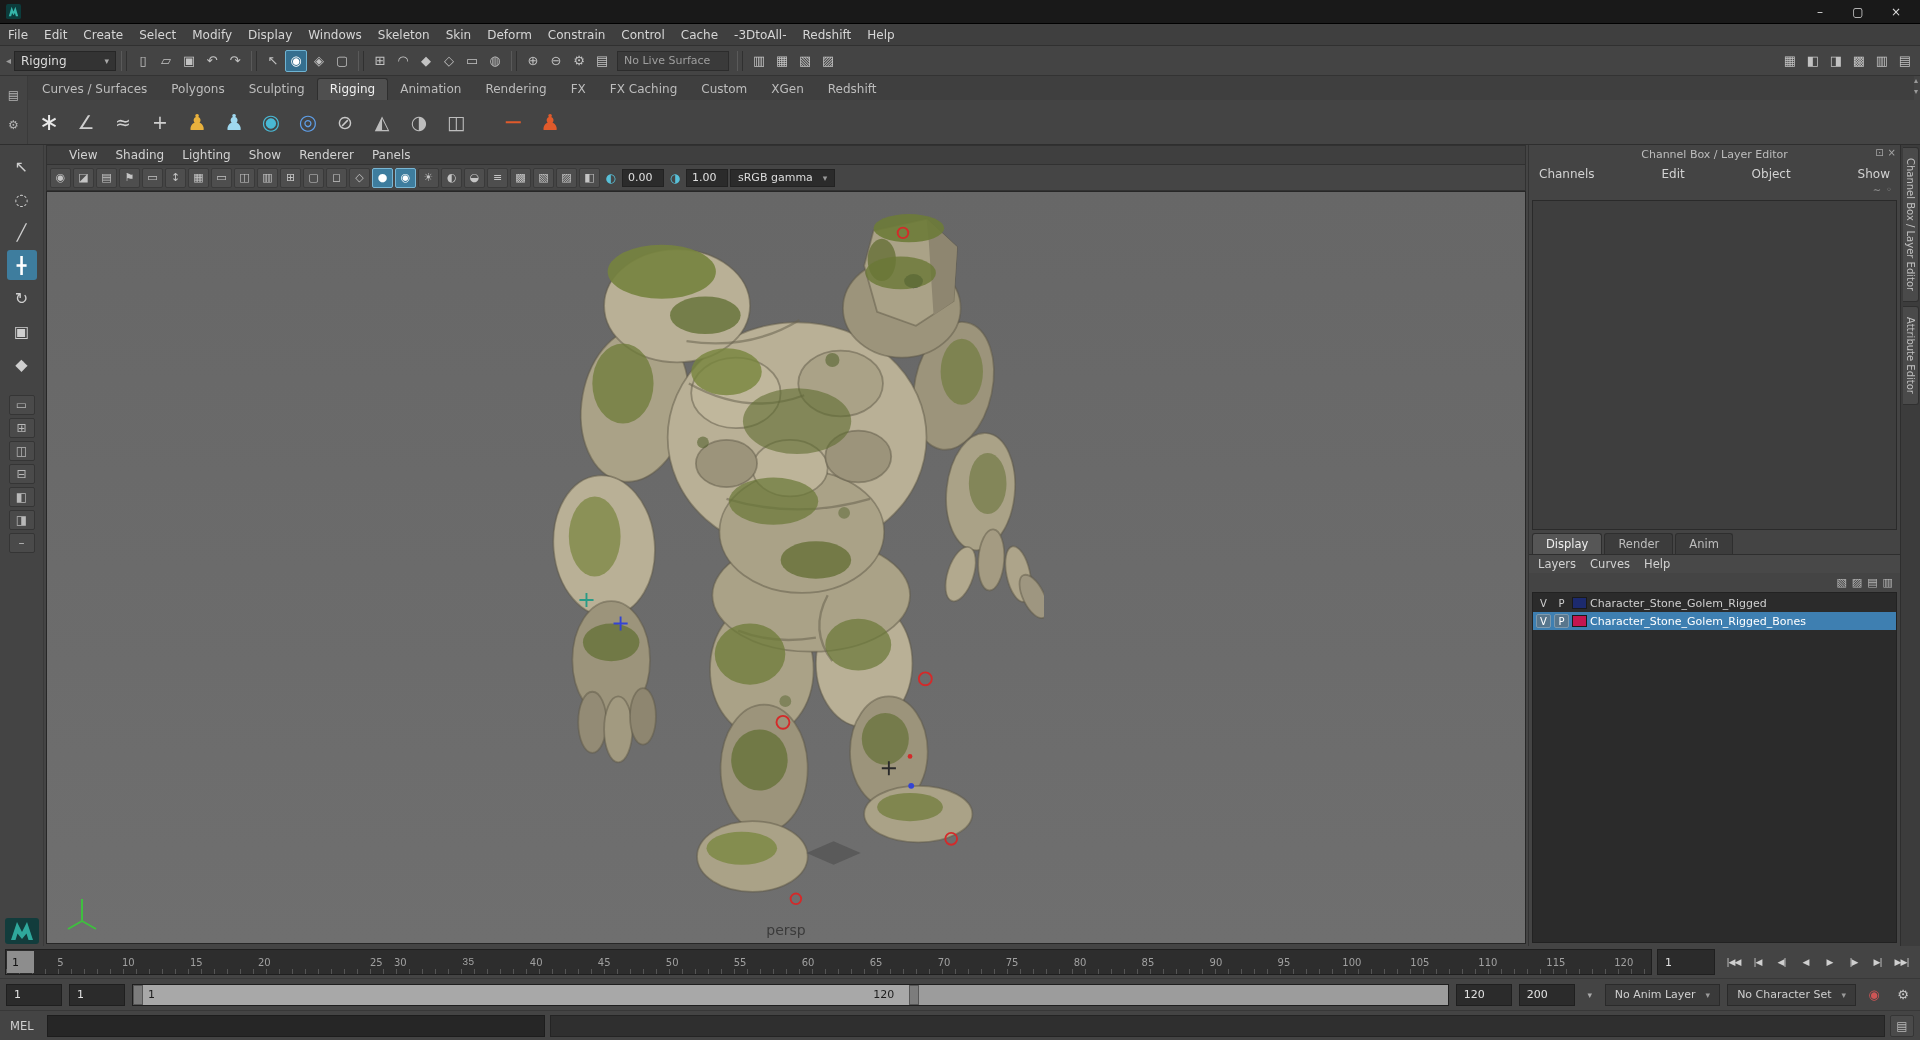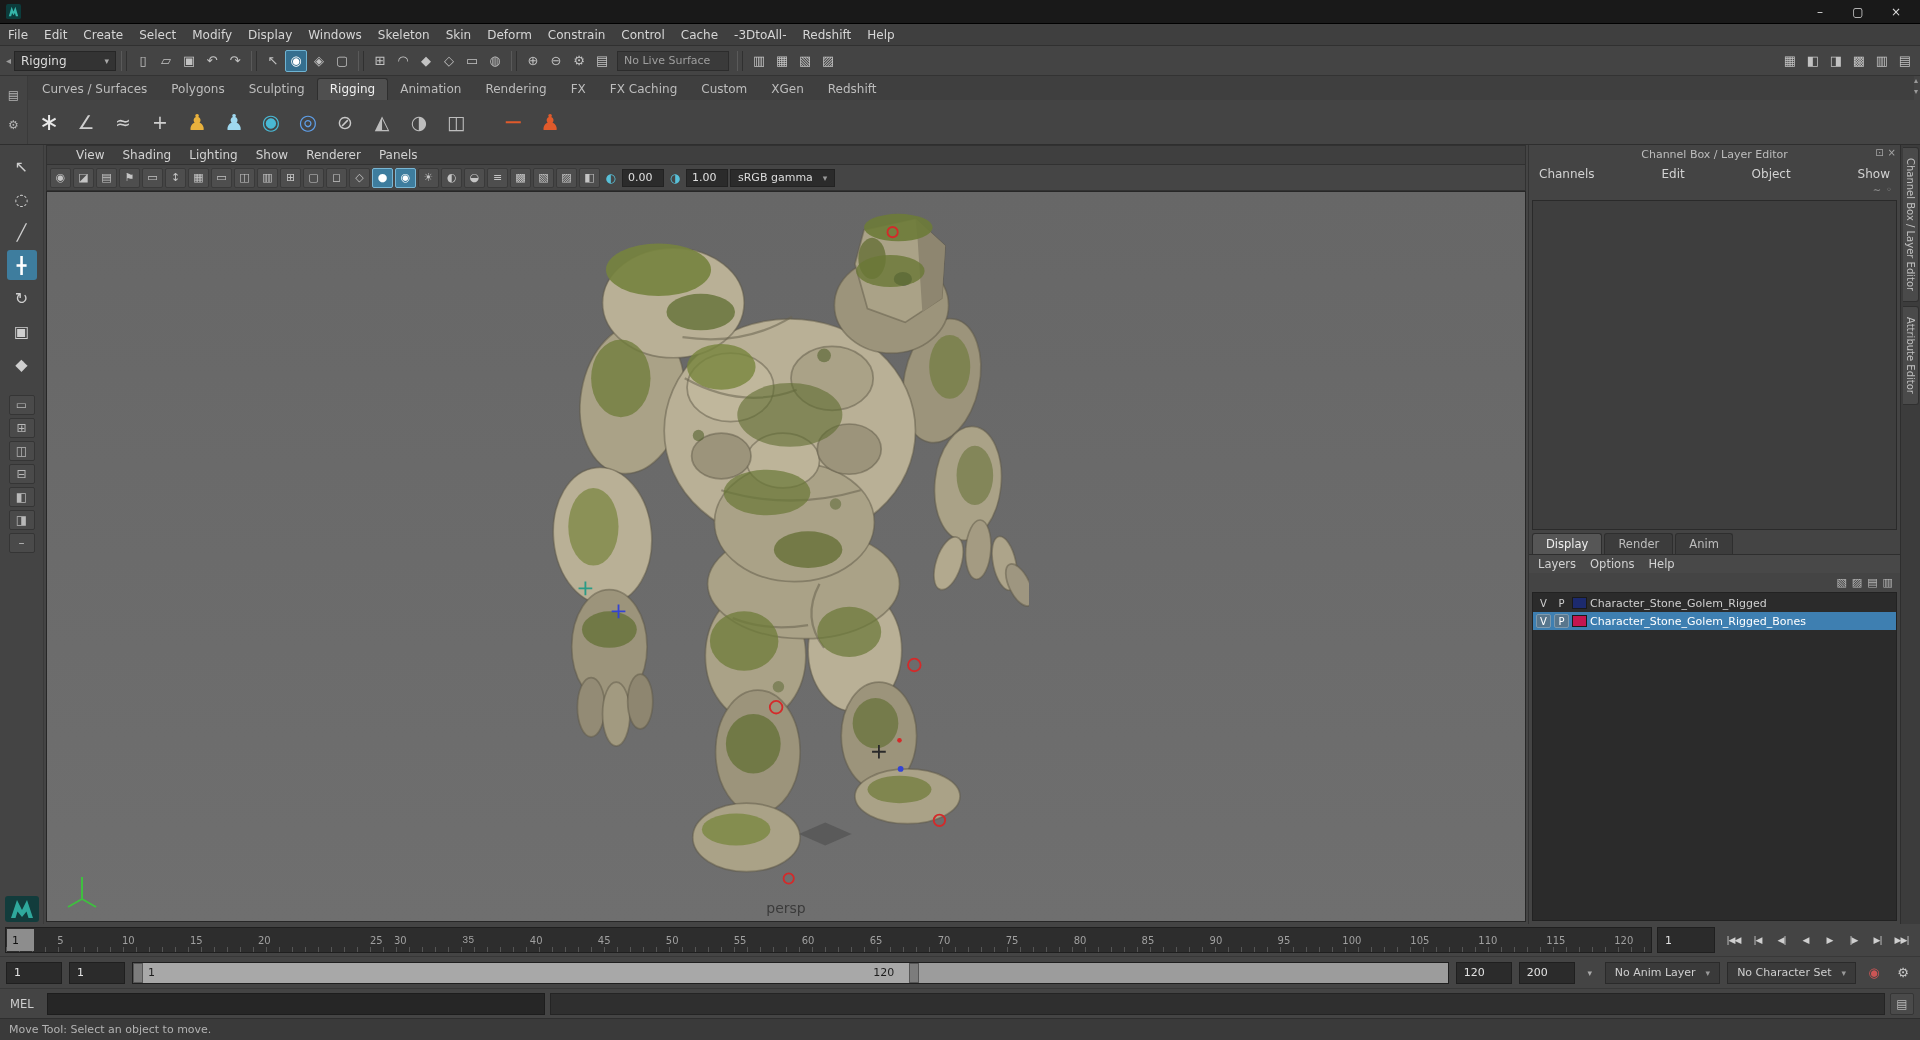--- a/index.html
+++ b/index.html
@@ -61,21 +61,21 @@
   .tool-btn { width:30px; height:30px; display:flex; align-items:center; justify-content:center;
     font-size:16px; color:#cfcfcf; border-radius:3px; }
   .tool-btn.active { background:#3e7d9e; color:#fff; }
   .toolbox-sep { height:10px; }
   .layout-btn { width:26px; height:20px; display:flex; align-items:center; justify-content:center;
     font-size:12px; color:#b9b9b9; background:#4a4a4a; border:1px solid #353535; border-radius:2px; }
   .maya-logo { margin-top:auto; margin-bottom:2px; }
 
   .viewport-wrap { flex:1; display:flex; flex-direction:column; min-width:0; background:#444; padding:0 2px 2px; }
   .panel-menubar { height:20px; flex:0 0 auto; display:flex; align-items:flex-end; background:#3f3f3f;
-    border:1px solid #313131; padding:0 20px; }
+    border:1px solid #313131; padding:0 13px; }
   .panel-menu-item { padding:2px 9px; font-size:12px; color:#d2d2d2; }
   .panel-toolbar { height:26px; flex:0 0 auto; display:flex; align-items:center; gap:2px;
     background:#454545; border:1px solid #313131; border-top:none; padding:0 3px; }
   .vp-icon { width:21px; height:20px; display:flex; align-items:center; justify-content:center;
     font-size:11px; color:#c5c5c5; background:#4e4e4e; border:1px solid #3a3a3a; border-radius:2px; }
   .vp-icon.active { background:#3e7d9e; border-color:#79b6d4; color:#fff; }
   .vp-field { width:42px; height:18px; background:#2b2b2b; border:1px solid #222; color:#e0e0e0;
     display:flex; align-items:center; justify-content:flex-start; padding:0 5px; font-size:11px; }
   .vp-mini { width:18px; height:18px; display:flex; align-items:center; justify-content:center;
     color:#58c0d8; font-size:12px; }
@@ -693,21 +693,21 @@
 
       <div class="layer-tabs">
 
       <div class="layer-tab active">Display</div>
           <div class="layer-tab">Render</div>
           <div class="layer-tab">Anim</div>
         </div>
       <div class="layer-menus">
 
       <div class="layer-menu-item">Layers</div>
-          <div class="layer-menu-item">Options</div>
+          <div class="layer-menu-item">Curves</div>
           <div class="layer-menu-item">Help</div>
         </div>
       <div class="layer-icons">
 
       <span class="layer-icon">▧</span>
           <span class="layer-icon">▨</span>
           <span class="layer-icon">▤</span>
           <span class="layer-icon">▥</span>
         </div>
 
@@ -820,17 +820,14 @@
     <div class="range-icon">⚙</div>
   </div>
 
   <div class="command-row">
     <div class="cmd-label">MEL</div>
     <div class="cmd-input"></div>
     <div class="cmd-result"></div>
     <div class="cmd-icon">▤</div>
   </div>
 
-  <div class="help-line">
-    <span>Move Tool: Select an object to move.</span>
-  </div>
 
 </div>
 
 </body></html>

